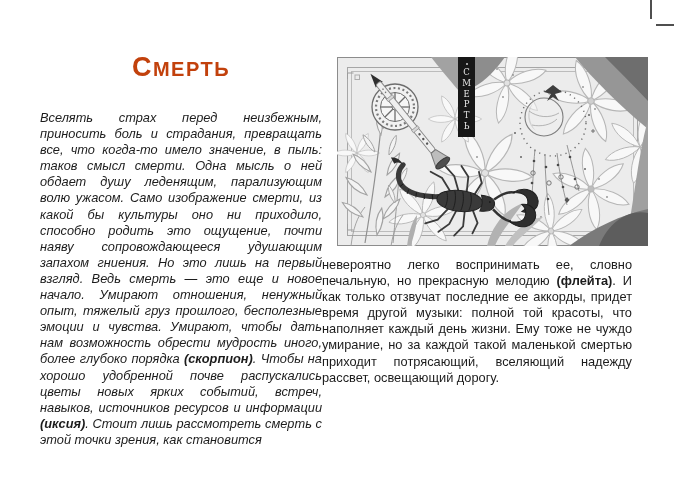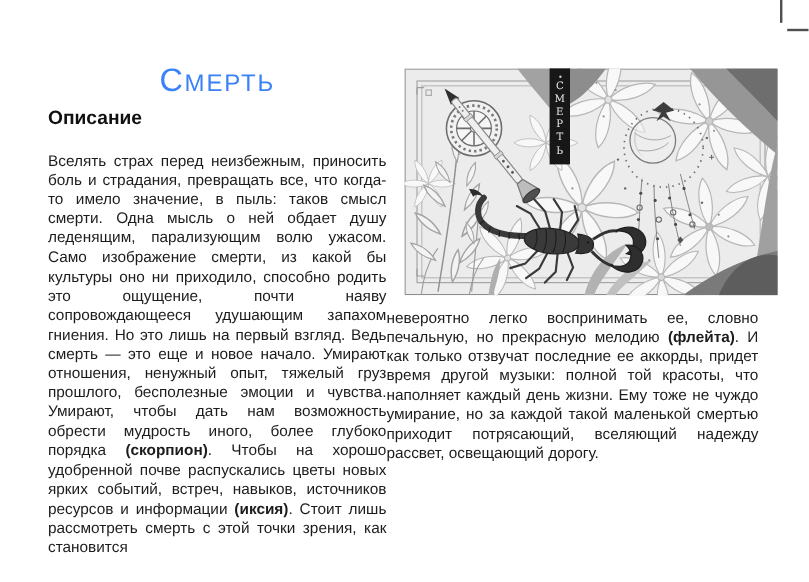--- a/index.html
+++ b/index.html
@@ -6,34 +6,34 @@
   .page{
     position:relative;width:674px;height:485px;background:#ffffff;
     font-family:"Liberation Sans",sans-serif;color:#1c1c1c;overflow:hidden;
   }
   
   .mark-v{position:absolute;left:650px;top:0;width:2px;height:19px;background:#4f4f4f;}
   .mark-h{position:absolute;left:656px;top:24px;width:18px;height:2px;background:#4f4f4f;}
 
   .title{
     position:absolute;left:40px;top:52px;width:282px;text-align:center;
-    font-size:20px;font-weight:400;letter-spacing:1.5px;color:#3b82f6;
+    font-size:20px;font-weight:700;letter-spacing:1.5px;color:#c2410c;
     text-transform:uppercase;
   }
   .title::first-letter{font-size:27px;}
 
   .heading{
     position:absolute;left:40px;top:90px;
     font-size:16px;font-weight:700;color:#111;
   }
 
   .body-text{
     font-size:12.8px;line-height:16.1px;text-align:justify;color:#1c1c1c;
   }
-  .col-left{position:absolute;left:40px;top:126px;width:282px;}
+  .col-left{position:absolute;left:40px;top:110px;width:282px;font-style:italic;}
   .col-right{position:absolute;left:322px;top:257px;width:310px;}
   .b{font-weight:700;}
 
   .card{
     position:absolute;left:337px;top:57px;width:311px;height:189px;
   }
   .card svg{display:block;}
 
   .ribbon{
     position:absolute;left:121px;top:0;width:17px;height:80px;background:#171717;
@@ -53,21 +53,20 @@
 </head>
 <body>
 
 <div class="page">
 
   <div class="mark-v"></div>
   <div class="mark-h"></div>
 
   <div class="title">Смерть</div>
 
-  <div class="heading">Описание</div>
 
   <div class="col-left body-text"><span>Вселять страх перед неизбежным, приносить боль и страдания, превращать все, что когда-то имело значение, в пыль: таков смысл смерти. Одна мысль о ней обдает душу леденящим, парализующим волю ужасом. Само изображение смерти, из какой бы культуры оно ни приходило, способно родить это ощущение, почти наяву сопровождающееся удушающим запахом гниения. Но это лишь на первый взгляд. Ведь смерть — это еще и новое начало. Умирают отношения, ненужный опыт, тяжелый груз прошлого, бесполезные эмоции и чувства. Умирают, чтобы дать нам возможность обрести мудрость иного, более глубоко порядка </span><span class="b">(скорпион)</span><span>. Чтобы на хорошо удобренной почве распускались цветы новых ярких событий, встреч, навыков, источников ресурсов и информации </span><span class="b">(иксия)</span><span>. Стоит лишь рассмотреть смерть с этой точки зрения, как становится</span></div>
 
   <div class="card">
     <svg viewBox="0 0 311 189" width="311" height="189">
       <defs>
         <path id="petal" d="M0,0 C-7,-13 -7,-31 0,-41 C7,-31 7,-13 0,0Z"></path>
         <path id="bud" d="M0,0 C-3,-7 -3,-15 0,-21 C3,-15 3,-7 0,0Z"></path>
       </defs>
 

